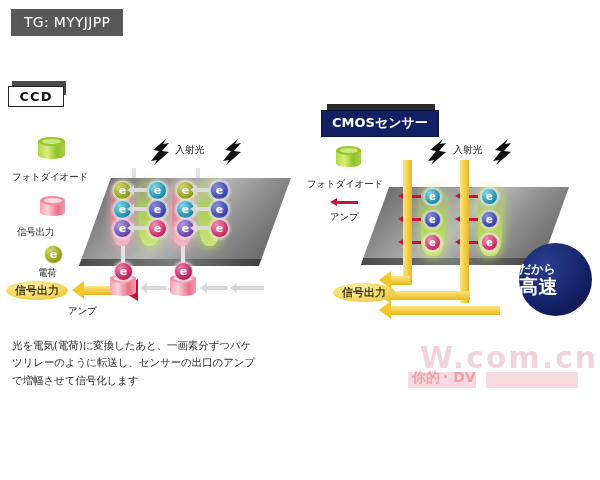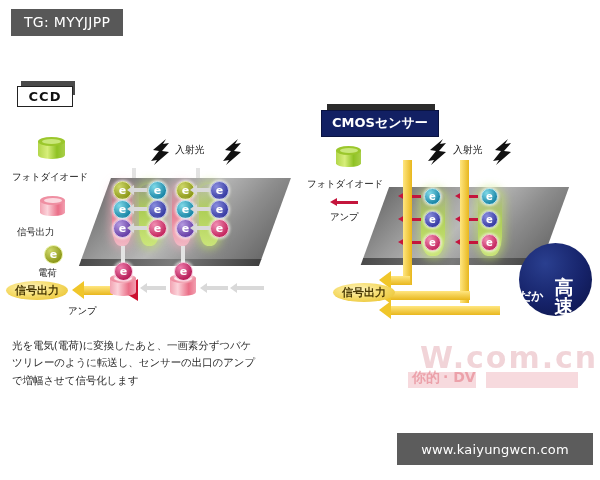--- a/index.html
+++ b/index.html
@@ -15,21 +15,21 @@
   .tg-tag{
     position:absolute;left:11px;top:9px;
     background:#585858;color:#fff;
     font-size:14px;letter-spacing:.3px;
     padding:5px 13px 6px 13px;
     white-space:nowrap;
   }
 
   
   .ccd-head{
-    position:absolute;left:17px;top:86px;width:58px;height:21px;
+    position:absolute;left:8px;top:86px;width:58px;height:21px;
   }
   .ccd-head .shadowbox{
     position:absolute;left:4px;top:-5px;width:54px;height:14px;background:#4a4a4a;
   }
   .ccd-head .plate{
     position:absolute;left:0;top:0;width:56px;height:21px;
     background:#fff;border:1px solid #222;box-sizing:border-box;
     color:#111;font-size:13px;font-weight:bold;letter-spacing:1px;
     display:flex;align-items:center;justify-content:center;
   }
@@ -147,21 +147,21 @@
     position:absolute;border-radius:50%;
     background:radial-gradient(ellipse at 40% 35%,#fff5c0 0%,#f6dd6e 45%,#e7bd22 100%);
     display:flex;align-items:center;justify-content:center;
     font-size:11px;font-weight:bold;color:#4a3a05;white-space:nowrap;
   }
 
   
   .badge{
     position:absolute;width:73px;height:73px;border-radius:50%;
     background:radial-gradient(circle at 36% 28%,#2a3f8f 0%,#16236a 55%,#0b1245 100%);
-    display:flex;flex-direction:row;align-items:flex-end;justify-content:center;
+    display:flex;flex-direction:column;align-items:flex-start;justify-content:center;
     color:#fff;line-height:1;
   }
   .badge .l1{font-size:12px;font-weight:bold;margin-bottom:2px;}
   .badge .l2{font-size:19px;font-weight:bold;letter-spacing:.5px;}
 
   
   .caption{
     position:absolute;font-size:10.5px;color:#2b2b2b;
     line-height:1.65;letter-spacing:-.1px;
   }
@@ -361,15 +361,14 @@
     <div class="l2">高速</div>
   </div>
 
 
   <div class="wm2" style="left:420px;top:340px;font-size:30px;letter-spacing:2px;">W.com.cn</div>
   <div class="wm-band" style="left:408px;top:372px;width:68px;height:16px;"></div>
   <div class="wm-band" style="left:486px;top:372px;width:92px;height:16px;"></div>
   <div class="wm" style="left:412px;top:369px;font-size:14px;">你的</div>
   <div class="wm" style="left:443px;top:369px;font-size:14px;">· DV</div>
 
-  <div class="urlbar">www.kaiyungwcn.com</div>
 
 </div>
 
 </body></html>

